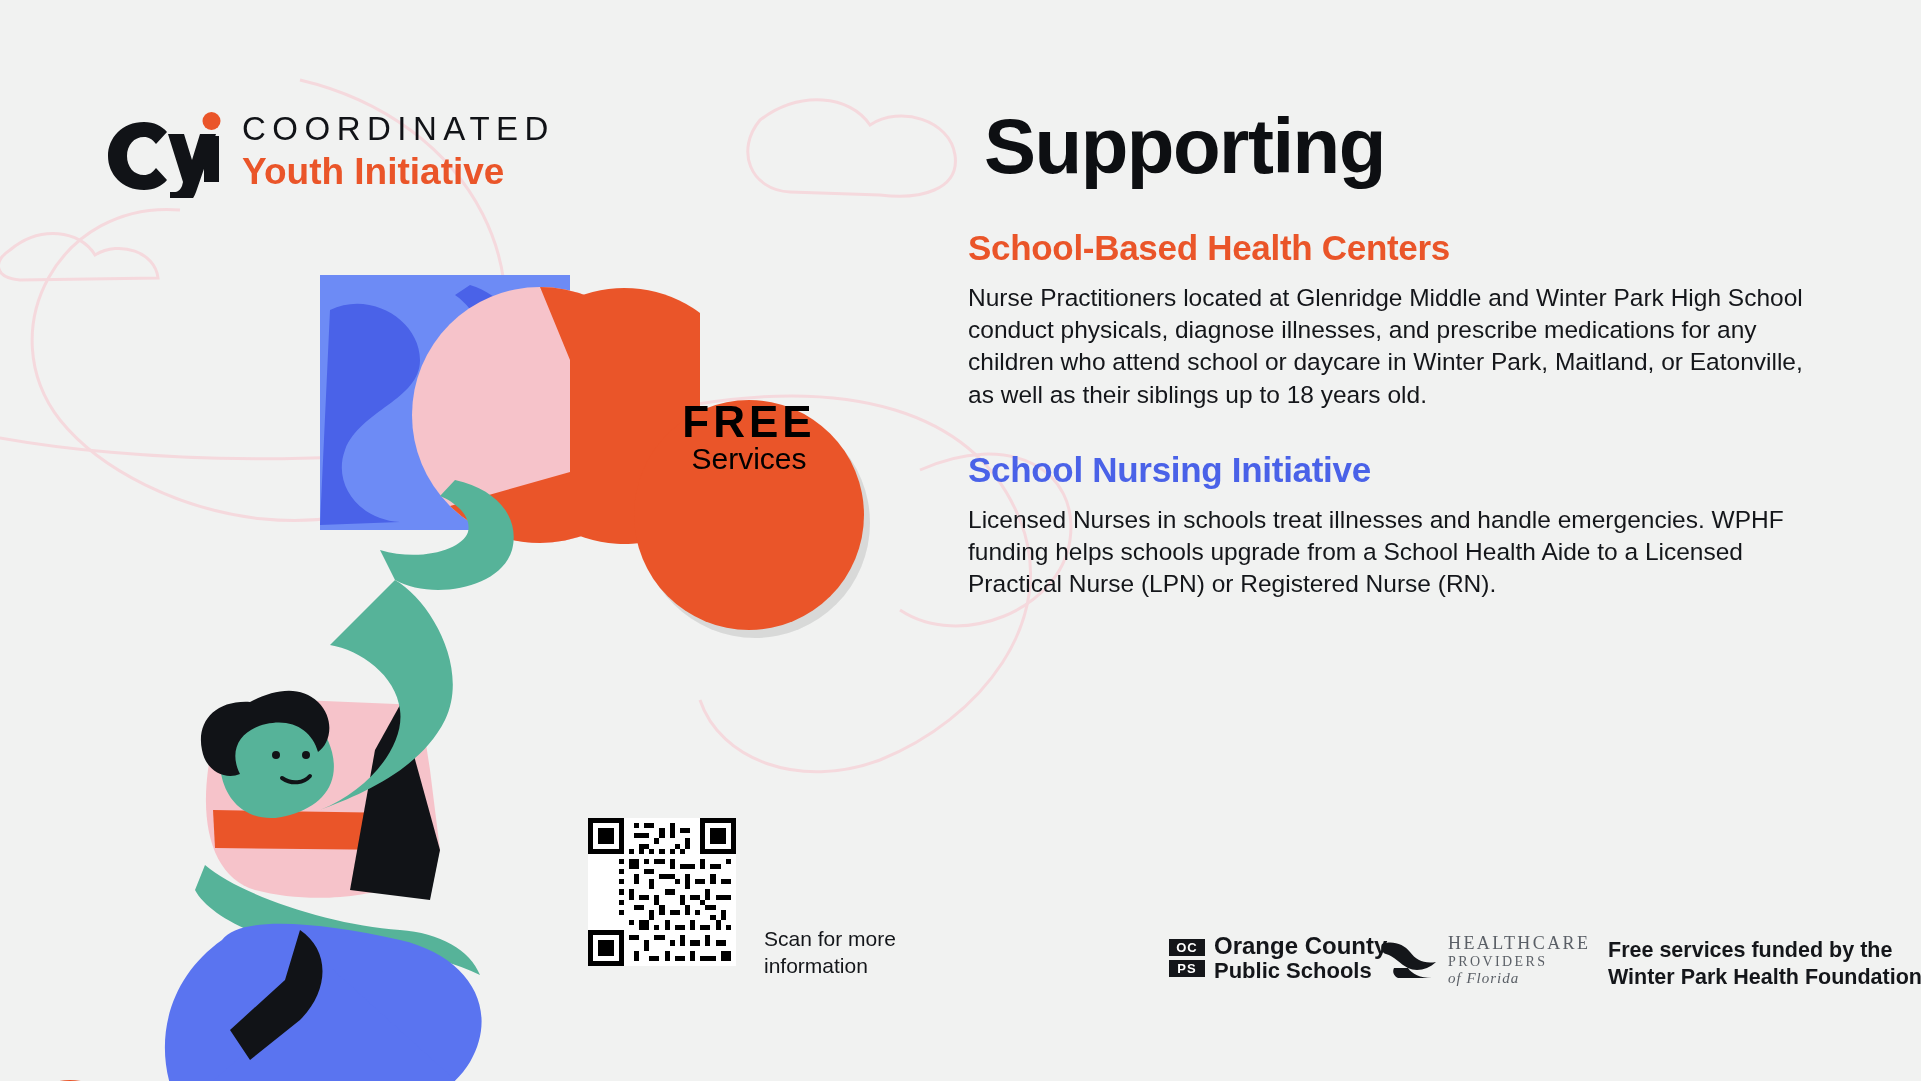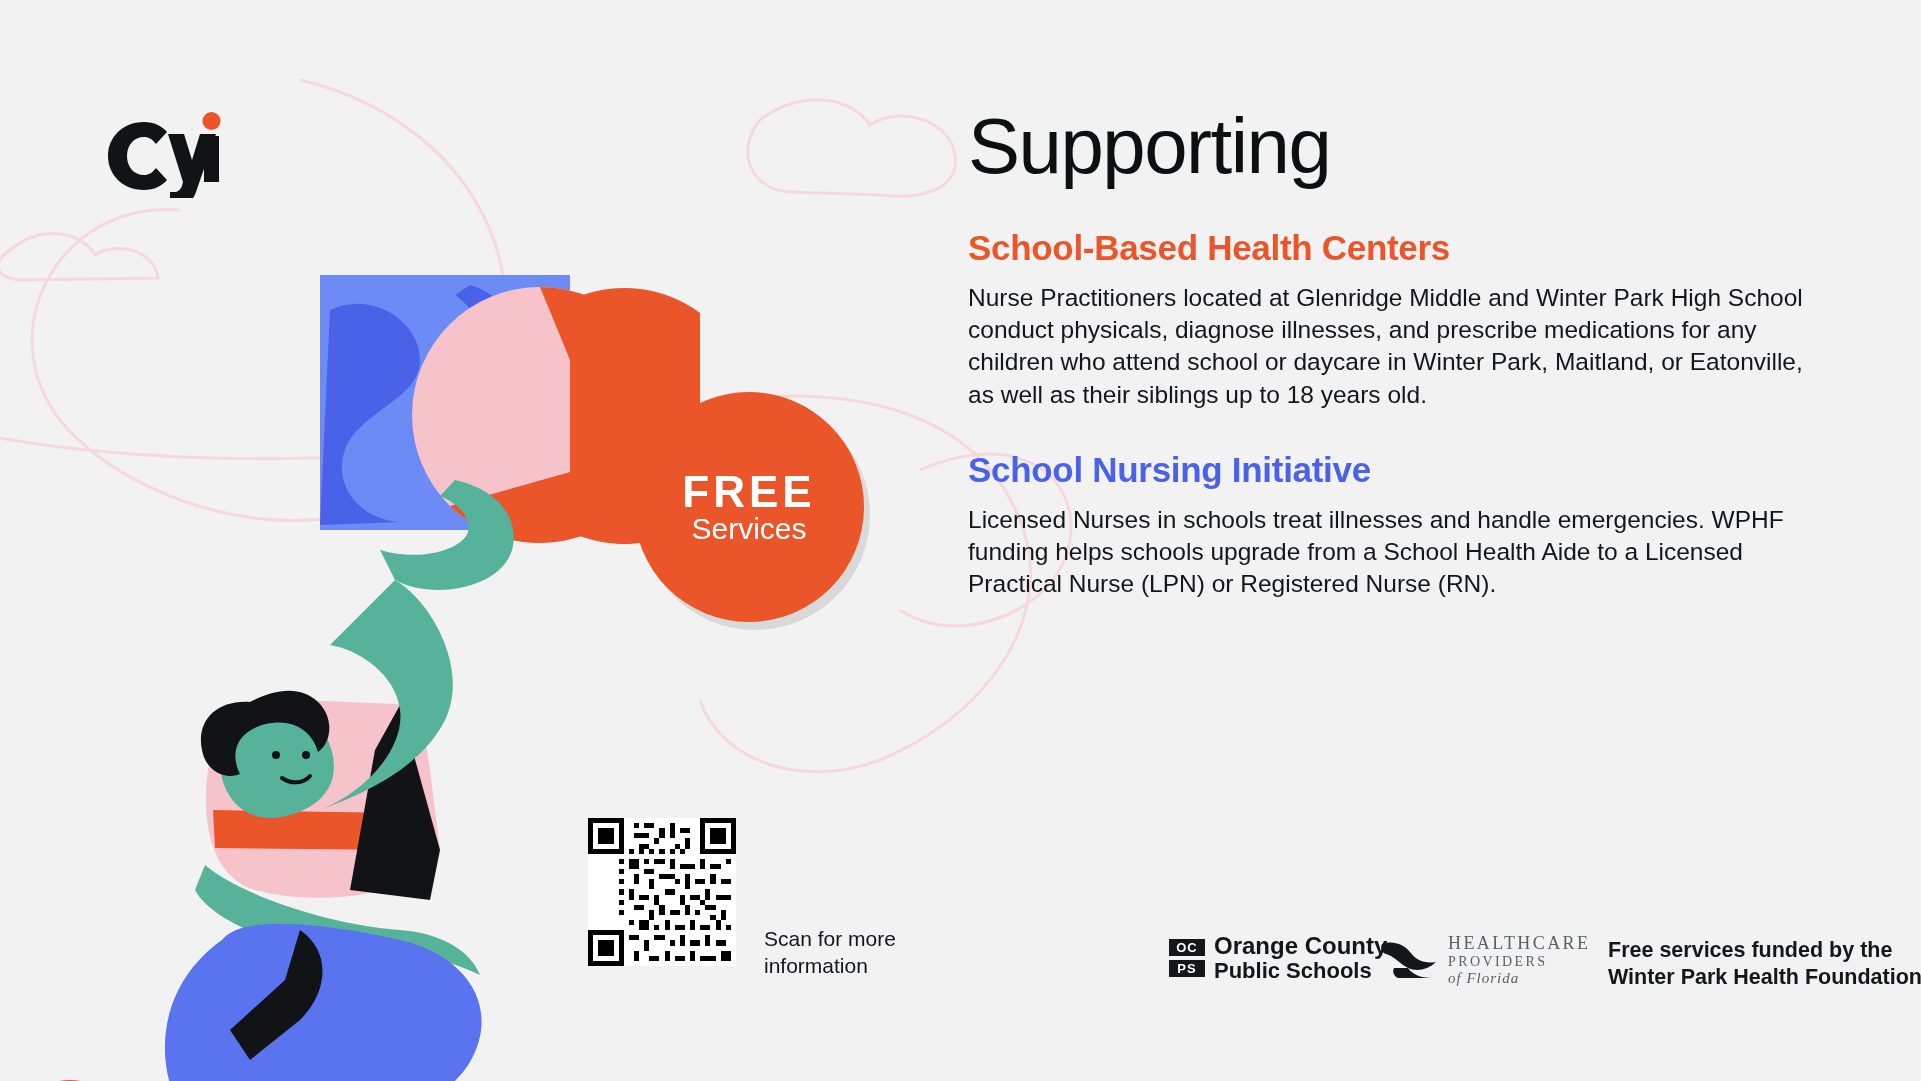--- a/index.html
+++ b/index.html
@@ -67,30 +67,30 @@
     left: 0;
     top: 250px;
     width: 700px;
     height: 840px;
   }
 
   
   .free-badge {
     position: absolute;
     left: 634px;
-    top: 392px;
+    top: 400px;
     width: 230px;
     height: 230px;
     border-radius: 50%;
     background: #ea5529;
-    color: #ffffff;
+    color: #000000;
     display: flex;
     flex-direction: column;
     align-items: center;
-    justify-content: center;
+    justify-content: flex-start;
     box-shadow: 6px 8px 0 rgba(0,0,0,0.10);
   }
   .free-badge .free-word {
     font-size: 44px;
     font-weight: bold;
     letter-spacing: 4px;
     line-height: 1;
   }
   .free-badge .free-sub {
     font-size: 30px;
@@ -100,25 +100,25 @@
 
   
   .content {
     position: absolute;
     left: 968px;
     top: 108px;
     width: 840px;
   }
   .headline {
     font-size: 78px;
-    font-weight: normal;
+    font-weight: bold;
     color: #0d0f12;
     line-height: 0.99;
     letter-spacing: -1.5px;
-    margin: 0 0 44px 0;
+    margin: 0 0 44px 16px;
   }
   .section-title {
     font-size: 35px;
     font-weight: bold;
     line-height: 1.1;
     margin: 0 0 14px 0;
     letter-spacing: -0.3px;
   }
   .title-orange { color: #ea5529; }
   .title-blue { color: #4a62e8; }
@@ -221,20 +221,22 @@
   <div class="logo-block">
     <div class="logo-mark">
       <svg width="132" height="90" viewBox="0 0 132 90">
         <path d="M52,14 C30,14 16,30 16,48 C16,66 30,82 52,82 C62,82 70,78 75,72 L64,60 C60,65 57,67 52,67 C42,67 35,59 35,48 C35,37 42,29 52,29 C57,29 60,31 64,36 L75,24 C70,18 62,14 52,14 Z" fill="#111317"></path>
         <path d="M76,26 L92,26 L100,52 L108,26 L124,26 L104,84 C100,95 94,98 82,98 L78,98 L78,84 L82,84 C86,84 88,82 90,78 L91,74 Z" fill="#111317"></path>
         <rect x="112" y="28" width="15" height="46" fill="#111317"></rect>
         <circle cx="119.5" cy="13" r="9" fill="#ea5529"></circle>
       </svg>
     </div>
     <div class="logo-text">
+      <div class="logo-line1">COORDINATED</div>
+      <div class="logo-line2">Youth Initiative</div>
     </div>
   </div>
 
   <svg class="illo" viewBox="0 0 700 840">
 
     <rect x="320" y="25" width="250" height="255" fill="#6d8bf5"></rect>
     <path d="M330,60 C370,40 420,70 420,110 C420,150 360,160 345,200 C332,235 360,270 400,272 L330,275 Z" fill="#4a62e8" opacity="0.95"></path>
     <path d="M470,35 C520,50 545,110 520,160 C500,200 450,205 440,175 C430,145 470,130 480,100 C487,78 470,55 455,45 Z" fill="#4a62e8" opacity="0.95"></path>
     <circle cx="540" cy="165" r="128" fill="#f6c3ca"></circle>
     <path d="M412,140 a128,128 0 0 0 0,52 z" fill="none"></path>

